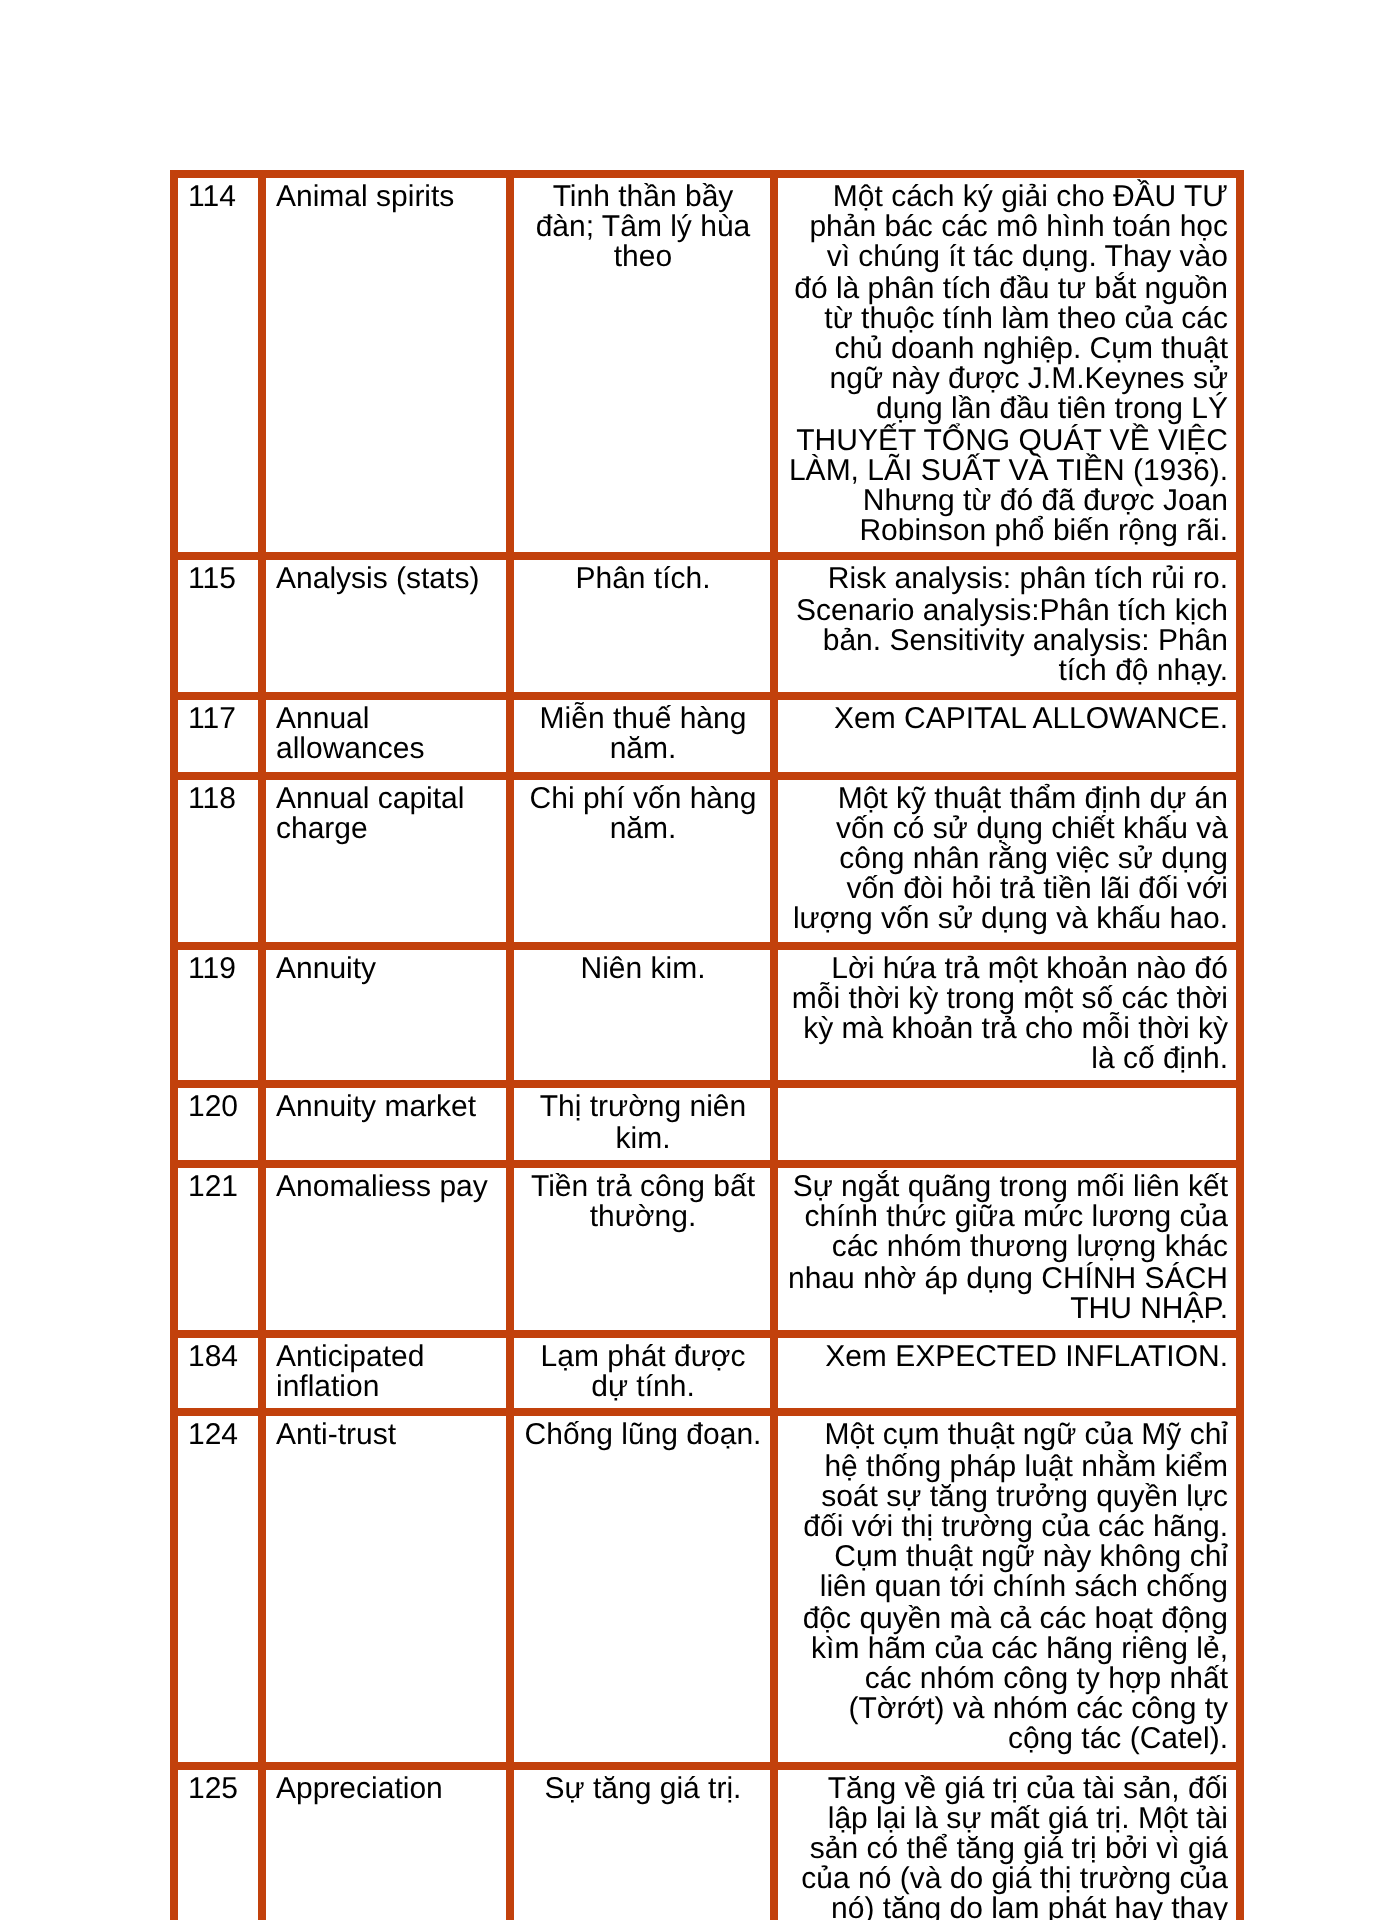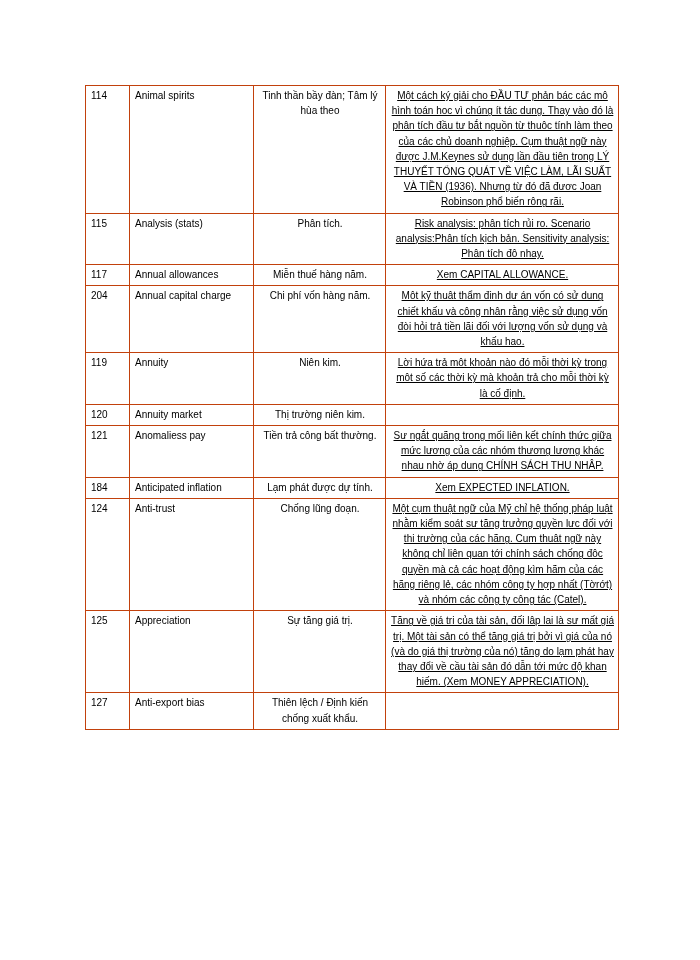--- a/index.html
+++ b/index.html
@@ -29,41 +29,41 @@
   #glossary-table {
     position: absolute;
     left: 85px;
     top: 85px;
     width: 533px;
     border-collapse: collapse;
     table-layout: fixed;
   }
 
   #glossary-table td {
-    border: 1px solid #c2410c;
+    border: 4px solid #c2410c;
     vertical-align: top;
     padding: 2px 4px 3px 5px;
-    font-size: 10px;
+    font-size: 15px;
     line-height: 15.2px;
     font-family: "Liberation Sans", sans-serif;
     color: #000000;
     word-wrap: break-word;
     overflow-wrap: break-word;
   }
 
   
   col.c-id    { width: 44px; }
   col.c-term  { width: 124px; }
   col.c-short { width: 132px; }
   col.c-def   { width: 233px; }
 
   .cell-id    { text-align: left; }
   .cell-term  { text-align: left; margin-left: 44px; }
   .cell-short { text-align: center; }
-  .cell-def   { text-align: center; text-decoration: underline; }
+  .cell-def   { text-align: right; }
 
   .empty-cell { }
 </style>
 </head>
 <body>
 
 <div id="page">
 
   <table id="glossary-table">
     <colgroup>
@@ -85,21 +85,21 @@
           <td class="cell-short">Phân tích.</td>
           <td class="cell-def">Risk analysis: phân tích rủi ro. Scenario analysis:Phân tích kịch bản. Sensitivity analysis: Phân tích độ nhạy.</td>
         </tr>
         <tr>
           <td class="cell-id">117</td>
           <td class="cell-term">Annual allowances</td>
           <td class="cell-short">Miễn thuế hàng năm.</td>
           <td class="cell-def">Xem CAPITAL ALLOWANCE.</td>
         </tr>
         <tr>
-          <td class="cell-id">204</td>
+          <td class="cell-id">118</td>
           <td class="cell-term">Annual capital charge</td>
           <td class="cell-short">Chi phí vốn hàng năm.</td>
           <td class="cell-def">Một kỹ thuật thẩm định dự án vốn có sử dụng chiết khấu và công nhân rằng việc sử dụng vốn đòi hỏi trả tiền lãi đối với lượng vốn sử dụng và khấu hao.</td>
         </tr>
         <tr>
           <td class="cell-id">119</td>
           <td class="cell-term">Annuity</td>
           <td class="cell-short">Niên kim.</td>
           <td class="cell-def">Lời hứa trả một khoản nào đó mỗi thời kỳ trong một số các thời kỳ mà khoản trả cho mỗi thời kỳ là cố định.</td>
         </tr>

